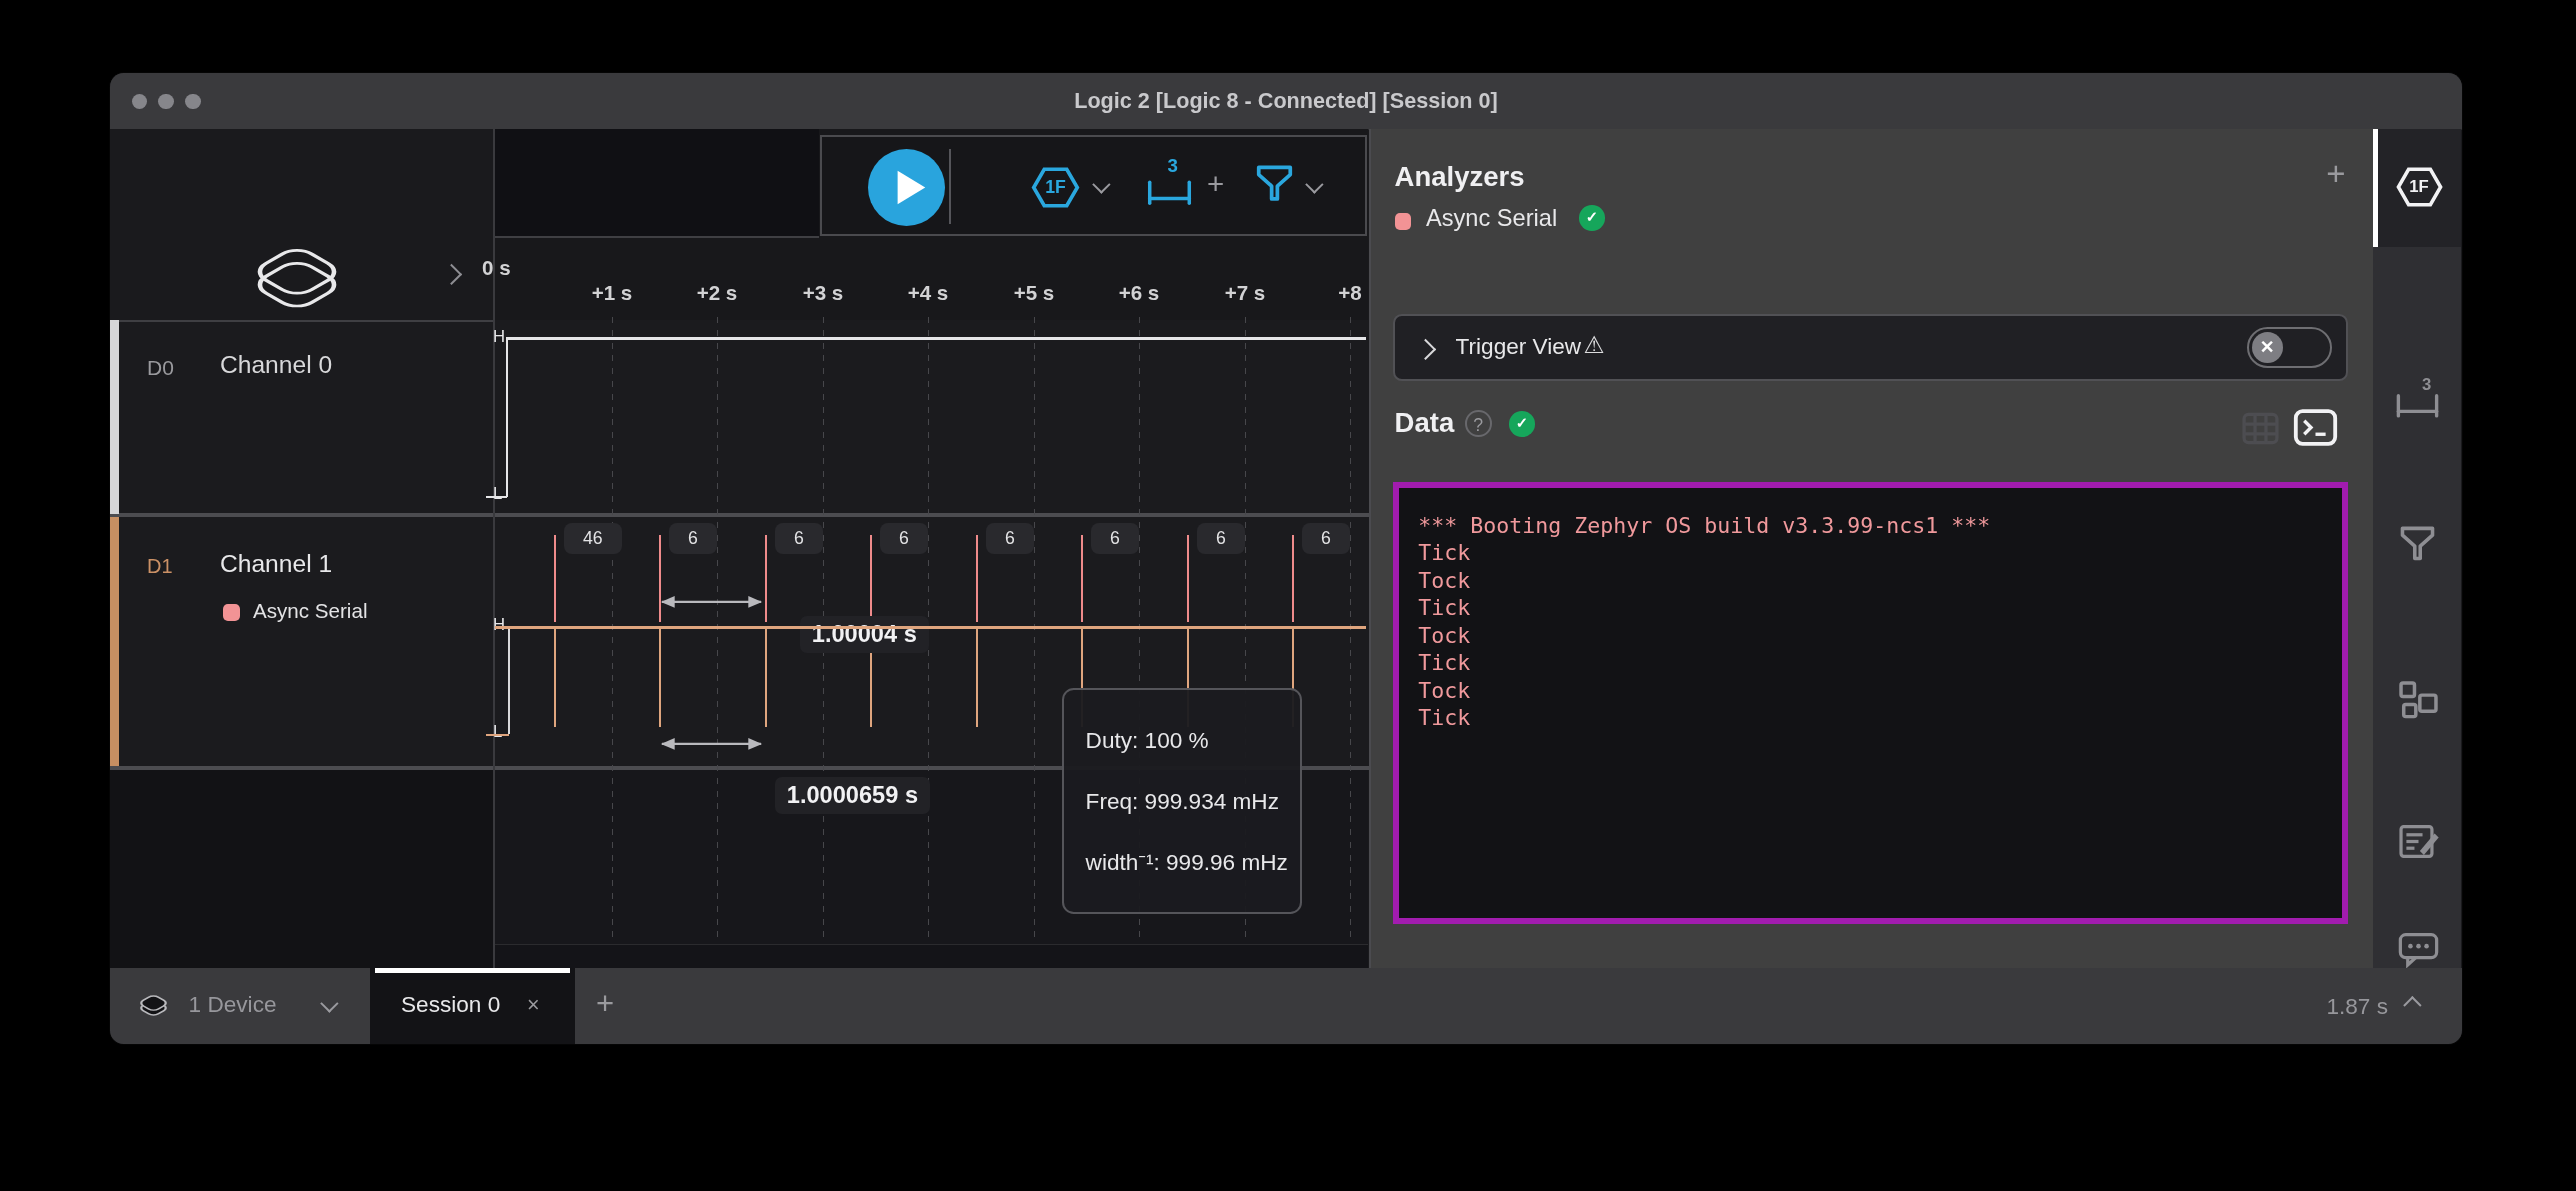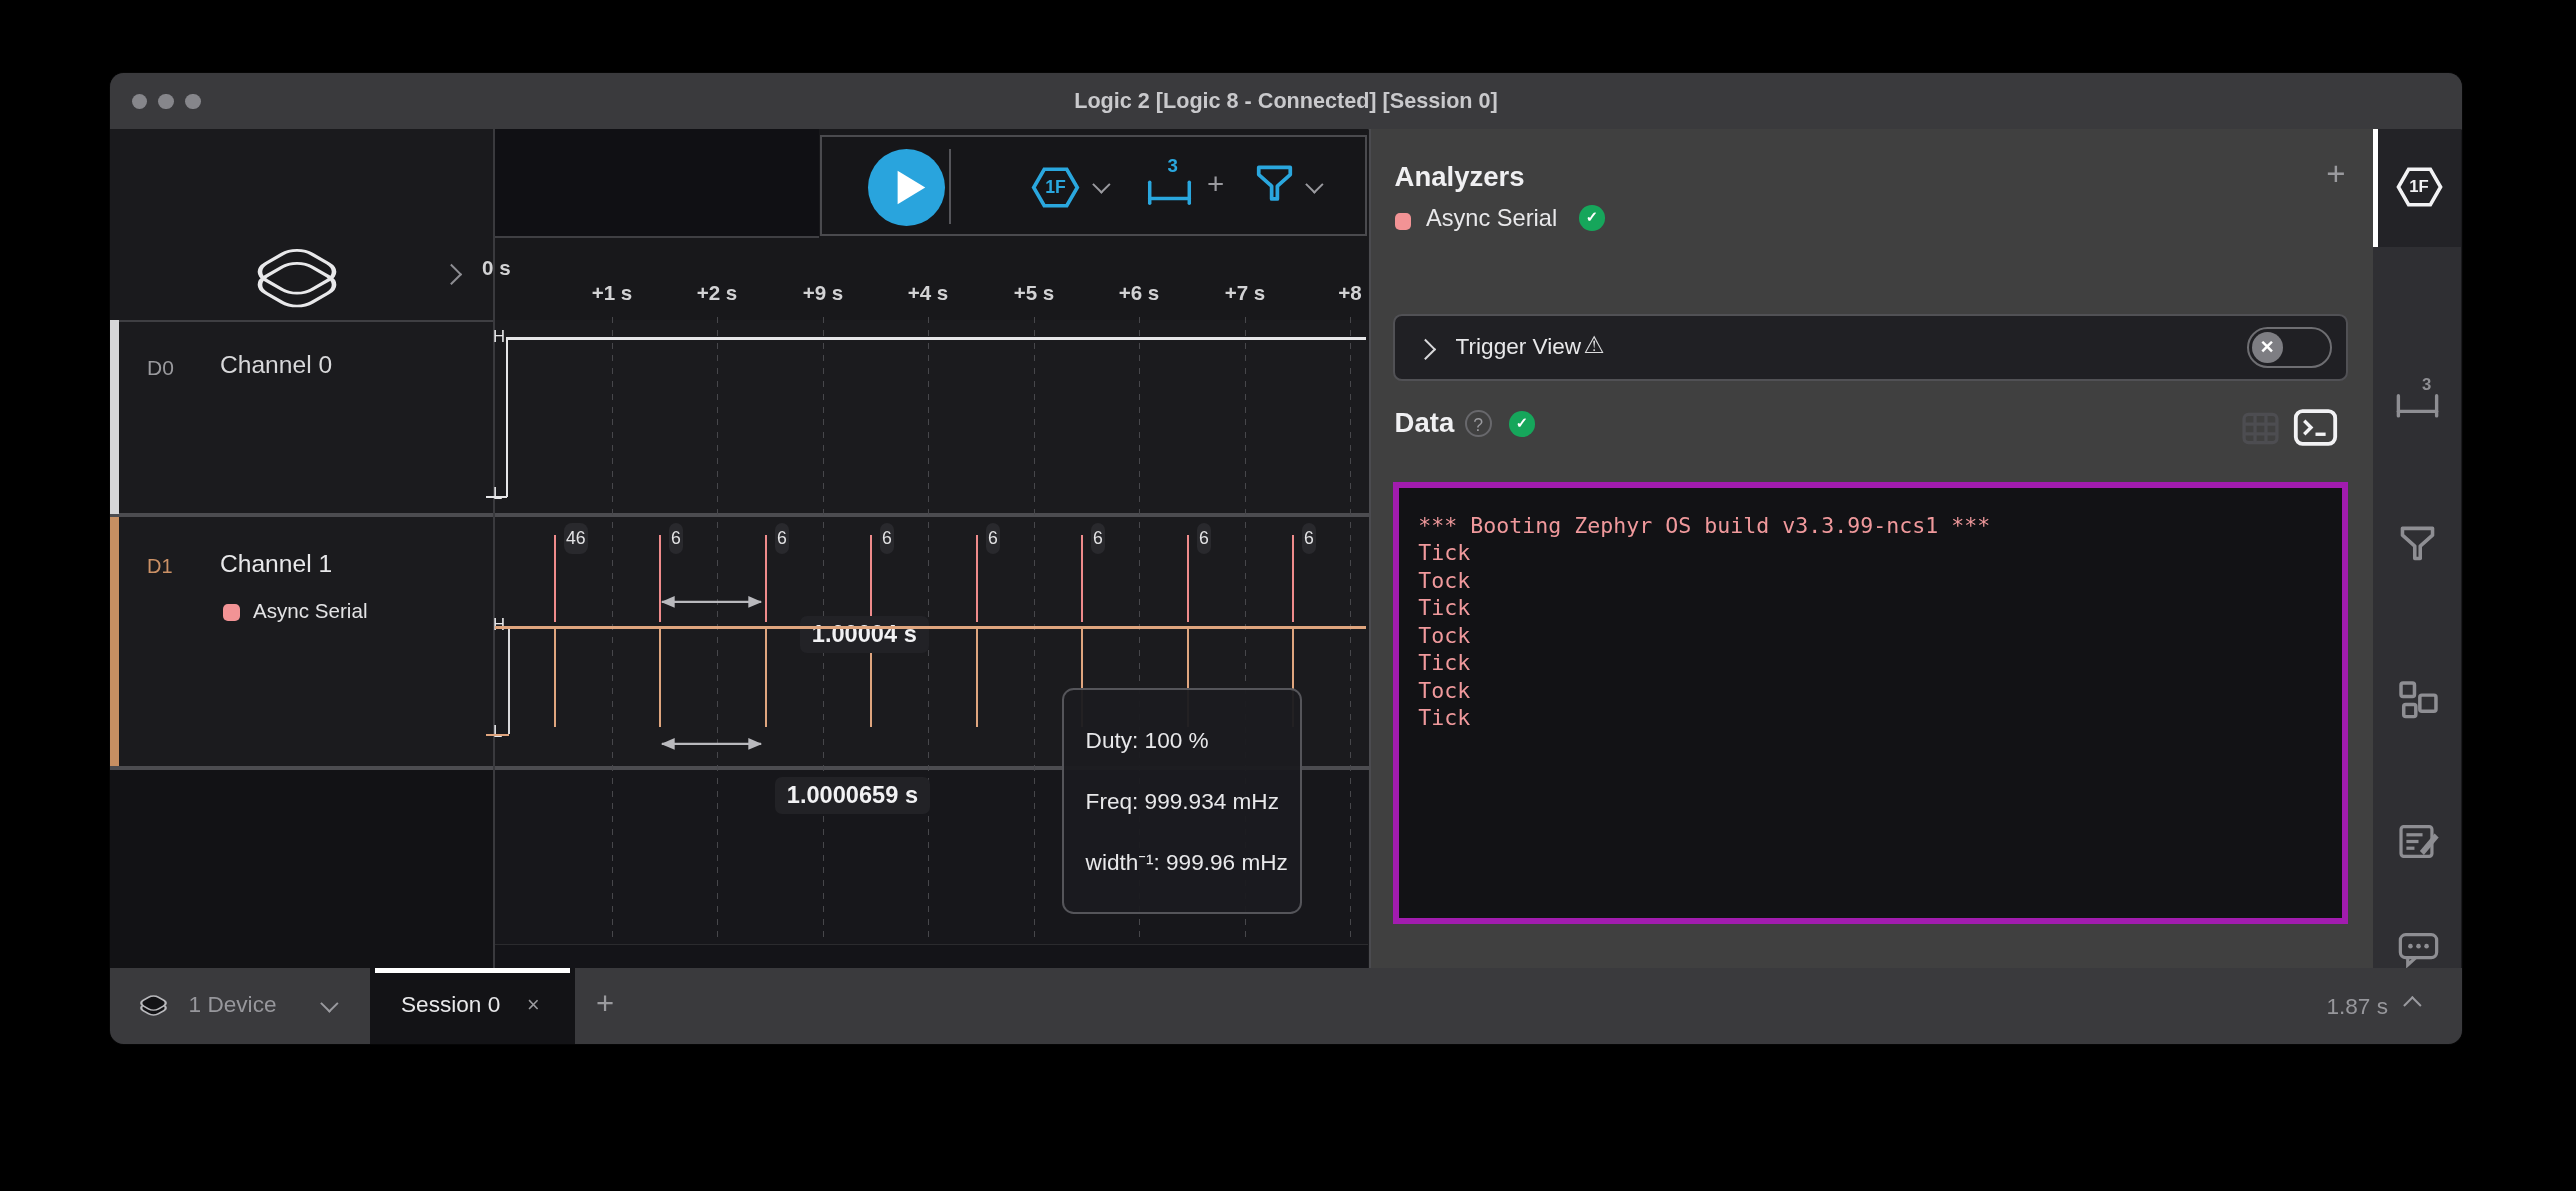--- a/index.html
+++ b/index.html
@@ -25,21 +25,21 @@
   #vline-panel{left:1259px;top:56px;width:2.9px;height:839px;background:#4b4b4f;}
   #faintline{left:383px;top:871px;width:875px;height:1px;background:#2b2b2e;}
   #belowstrip{left:383px;top:872px;width:875px;height:22.6px;background:#141418;}
   
   .gridline{position:absolute;width:1px;top:244px;height:627px;z-index:2;
     background:repeating-linear-gradient(to bottom,#47474b 0 5.9px,transparent 5.9px 12.8px);}
   .ticklabel{position:absolute;top:208px;width:88px;margin-left:-44px;text-align:center;
     color:#d2d2d4;font-size:20.6px;font-weight:bold;z-index:2;}
   .hl{position:absolute;color:#e8e8ea;font-size:16.7px;z-index:3;}
   .sig{position:absolute;z-index:3;}
-  .badge{position:absolute;top:450px;height:31px;line-height:31px;padding:0 2px;border-radius:7.9px;
+  .badge{position:absolute;top:450px;height:31px;line-height:31px;padding:0 19px;border-radius:7.9px;
     background:#29292d;color:#e3e3e5;font-size:17.7px;z-index:3;}
   .mtick{position:absolute;top:462px;width:2px;height:87px;background:#ef8b8b;z-index:3;}
   .mlabel{position:absolute;background:#222226;border-radius:6.9px;padding:4.9px 11.8px;
     color:#f2f2f4;font-size:23.6px;font-weight:bold;z-index:4;white-space:nowrap;}
   #tooltip{left:952px;top:615px;width:240px;height:226px;background:rgba(27,27,31,.96);
     border:2px solid #55555a;border-radius:11.8px;z-index:5;padding:19.7px 0 0 21.6px;box-sizing:border-box;}
   #tooltip div{color:#e8e8ea;font-size:22.6px;line-height:61px;white-space:nowrap;}
   
   #apanel{left:1261px;top:56px;width:1002px;height:839px;background:#404040;}
   .h1{color:#f0f0f2;font-size:27.5px;font-weight:bold;}
@@ -148,21 +148,21 @@
     <span class="abs chv down" style="left:486px;top:41px"></span>
   </div>
 
   <div class="abs" style="left:372px;top:183px;color:#d2d2d4;font-size:20.6px;font-weight:bold;z-index:3">0 s</div>
   <div id="wave-layer" class="abs" style="left:0;top:0;width:1259px;height:895px;z-index:2">
       <div class="gridline" style="position:absolute;left:502px;"></div>
       <div class="ticklabel" style="position:absolute;left:502px;">+1 s</div>
       <div class="gridline" style="position:absolute;left:607px;"></div>
       <div class="ticklabel" style="position:absolute;left:607px;">+2 s</div>
       <div class="gridline" style="position:absolute;left:713px;"></div>
-      <div class="ticklabel" style="position:absolute;left:713px;">+9 s</div>
+      <div class="ticklabel" style="position:absolute;left:713px;">+3 s</div>
       <div class="gridline" style="position:absolute;left:818px;"></div>
       <div class="ticklabel" style="position:absolute;left:818px;">+4 s</div>
       <div class="gridline" style="position:absolute;left:924px;"></div>
       <div class="ticklabel" style="position:absolute;left:924px;">+5 s</div>
       <div class="gridline" style="position:absolute;left:1029px;"></div>
       <div class="ticklabel" style="position:absolute;left:1029px;">+6 s</div>
       <div class="gridline" style="position:absolute;left:1135px;"></div>
       <div class="ticklabel" style="position:absolute;left:1135px;">+7 s</div>
       <div class="gridline" style="position:absolute;left:1240px;"></div>
       <div class="ticklabel" style="position:absolute;left:1240px;">+8</div>

